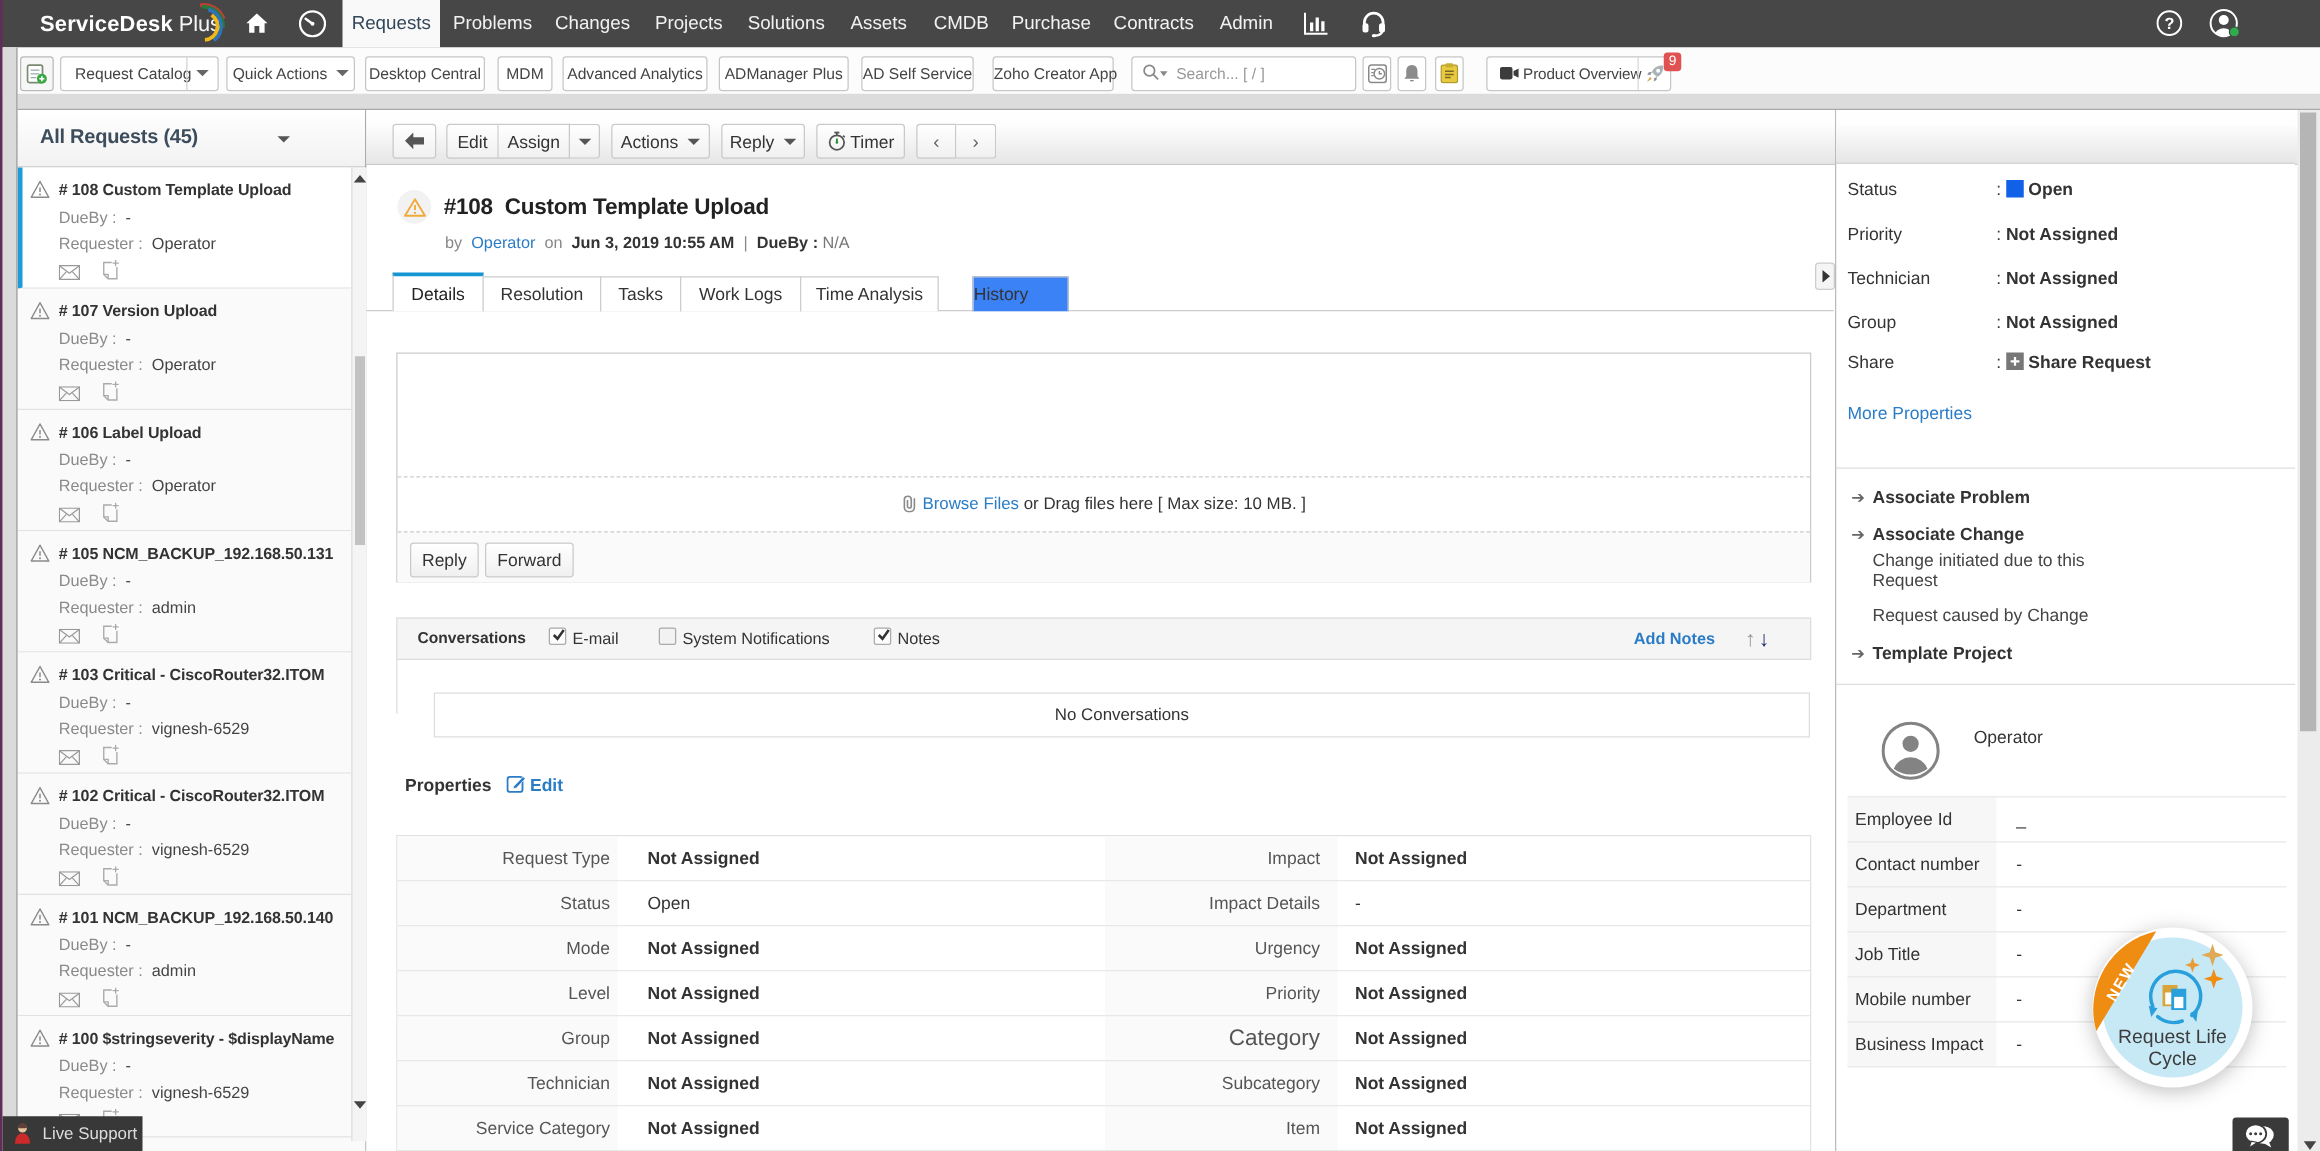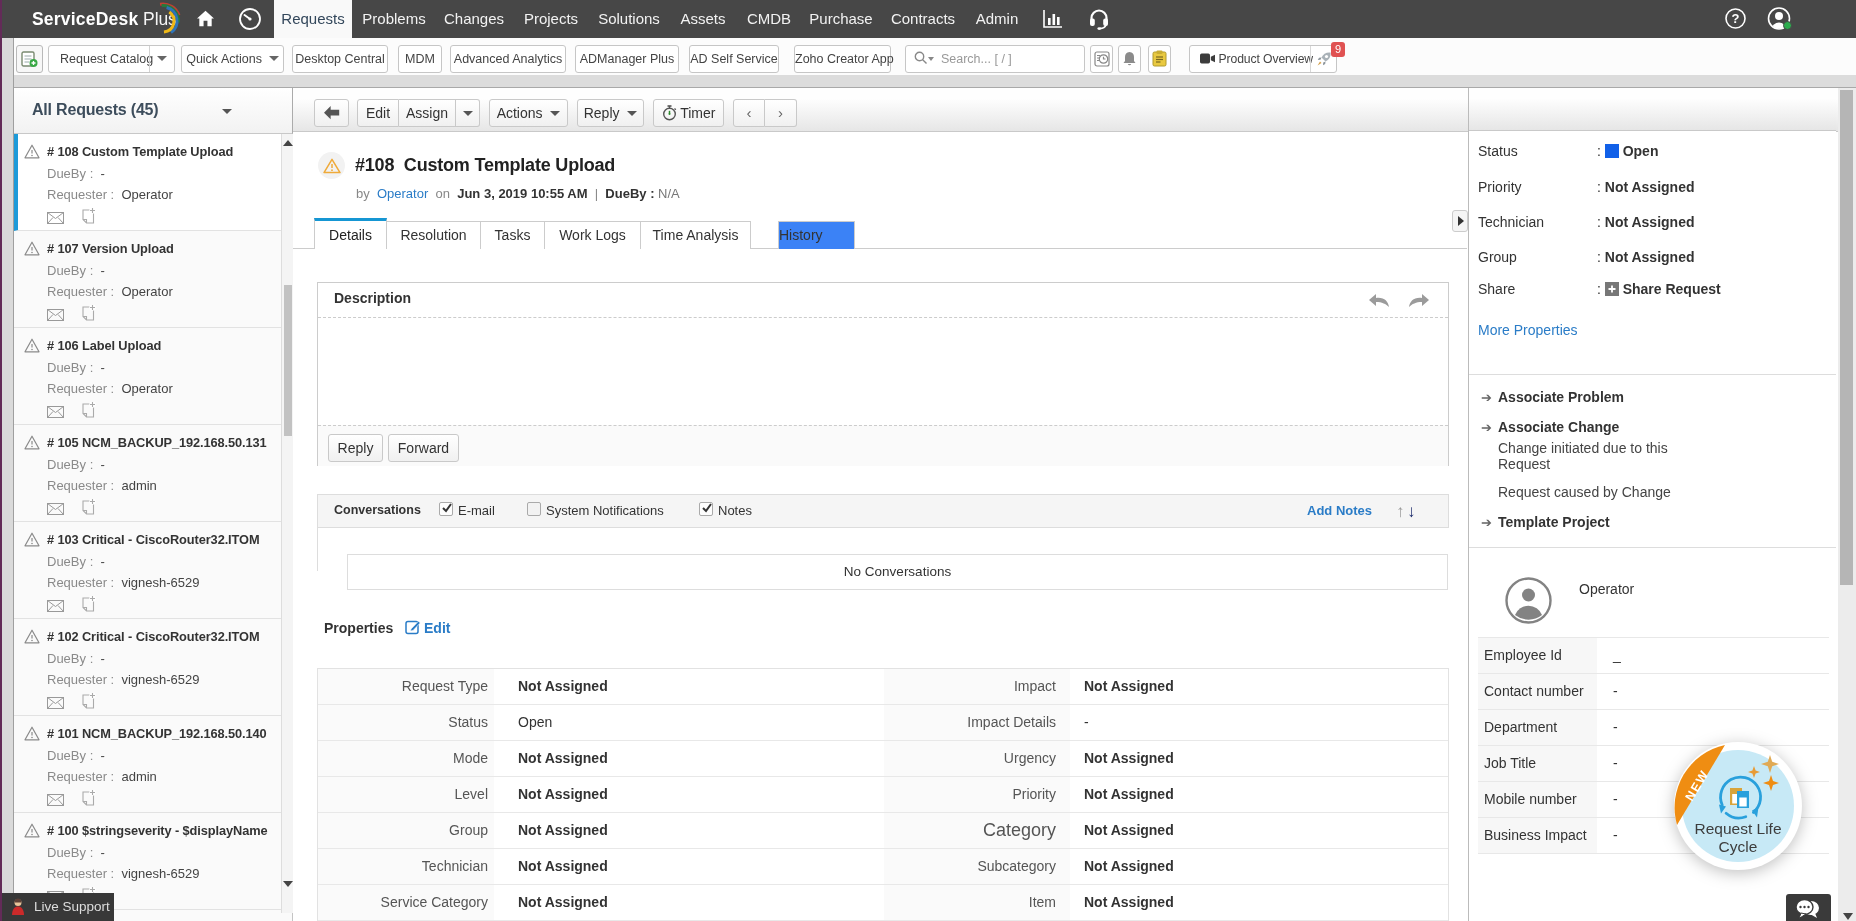--- a/index.html
+++ b/index.html
@@ -344,29 +344,23 @@
 
 <div class="abs" style="left:293px;top:248px;width:1174px;height:1px;background:#ccc;"></div>
 <div class="abs" style="left:314px;top:218px;width:73px;height:31px;background:#fff;border:1px solid #ccc;border-bottom:none;border-top:3px solid #1596d3;text-align:center;font-size:14px;color:#222;line-height:28px;z-index:3;">Details</div>
 <div class="abs" style="left:386px;top:221px;width:95px;height:28px;background:#fff;border:1px solid #ccc;border-bottom:none;text-align:center;font-size:14px;color:#333;line-height:27px;">Resolution</div>
 <div class="abs" style="left:480px;top:221px;width:65px;height:28px;background:#fff;border:1px solid #ccc;border-bottom:none;text-align:center;font-size:14px;color:#333;line-height:27px;">Tasks</div>
 <div class="abs" style="left:544px;top:221px;width:97px;height:28px;background:#fff;border:1px solid #ccc;border-bottom:none;text-align:center;font-size:14px;color:#333;line-height:27px;">Work Logs</div>
 <div class="abs" style="left:640px;top:221px;width:111px;height:28px;background:#fff;border:1px solid #ccc;border-bottom:none;text-align:center;font-size:14px;color:#333;line-height:27px;">Time Analysis</div>
 <div class="abs" style="left:750px;top:221px;width:77px;height:28px;background:#3b82f6;border:1px solid #ccc;border-bottom:none;font-size:14px;color:#333;line-height:27px;margin-left:28px;">History</div>
 
 <div class="abs" style="left:317px;top:282px;width:1132px;height:184px;border:1px solid #ccc;background:#fff;">
-  <div style="position:absolute;left:0;top:0;width:100%;height:35px;border-bottom:1px dashed #ccc;">
-    <span style="position:absolute;left:16px;top:7px;font-size:14px;font-weight:700;color:#333;">Description</span>
-    <svg style="position:absolute;right:57px;top:9px" width="25" height="16" viewBox="0 0 25 16">
-        <path d="M10 2 L3 8 L10 14 L10 10 C16 10 20 12 23 15 C22 9 18 5 10 6 Z" fill="#9b9b9b"></path>
-      </svg>
-    <svg style="position:absolute;right:16px;top:9px" width="25" height="16" viewBox="0 0 25 16">
-        <path d="M15 2 L22 8 L15 14 L15 10 C9 10 5 12 2 15 C3 9 7 5 15 6 Z" fill="#9b9b9b"></path>
-      </svg>
-  </div>
+  <div style="position:absolute;left:0;top:98px;width:100%;height:44px;border-top:1px dashed #ccc;text-align:center;font-size:13.5px;color:#333;line-height:42px;"><svg width="13" height="15" viewBox="0 0 13 15" style="vertical-align:-3px">
+        <path d="M10.5 3.5 L10.5 11 A4 3.5 0 0 1 2.5 11 L2.5 4 A2.8 2.5 0 0 1 8 4 L8 10 A1.5 1.4 0 0 1 5 10 L5 5" fill="none" stroke="#8a8a8a" stroke-width="1.3"></path>
+      </svg> <span style="color:#2a7cc7">Browse Files</span> or Drag files here [ Max size: 10 MB. ]</div>
   <div style="position:absolute;left:0;top:142px;width:100%;height:41px;border-top:1px dashed #ccc;background:#fafafa;">
     <span class="mbtn" style="left:10px;top:8px;width:55px;position:absolute;">Reply</span>
     <span class="mbtn" style="left:70px;top:8px;width:71px;position:absolute;">Forward</span>
   </div>
 </div>
 
 <div class="abs" style="left:317px;top:494px;width:1132px;height:34px;background:#f5f5f5;border:1px solid #ddd;">
   <span style="position:absolute;left:16px;top:8px;font-size:12.5px;font-weight:700;color:#333;">Conversations</span>
   <span style="position:absolute;left:121px;top:7px;width:14px;height:14px;background:#fdfdfd;border:1px solid #aaa;border-radius:2px;">
       <svg width="12" height="11" viewBox="0 0 12 11" style="position:absolute;left:1px;top:0">

